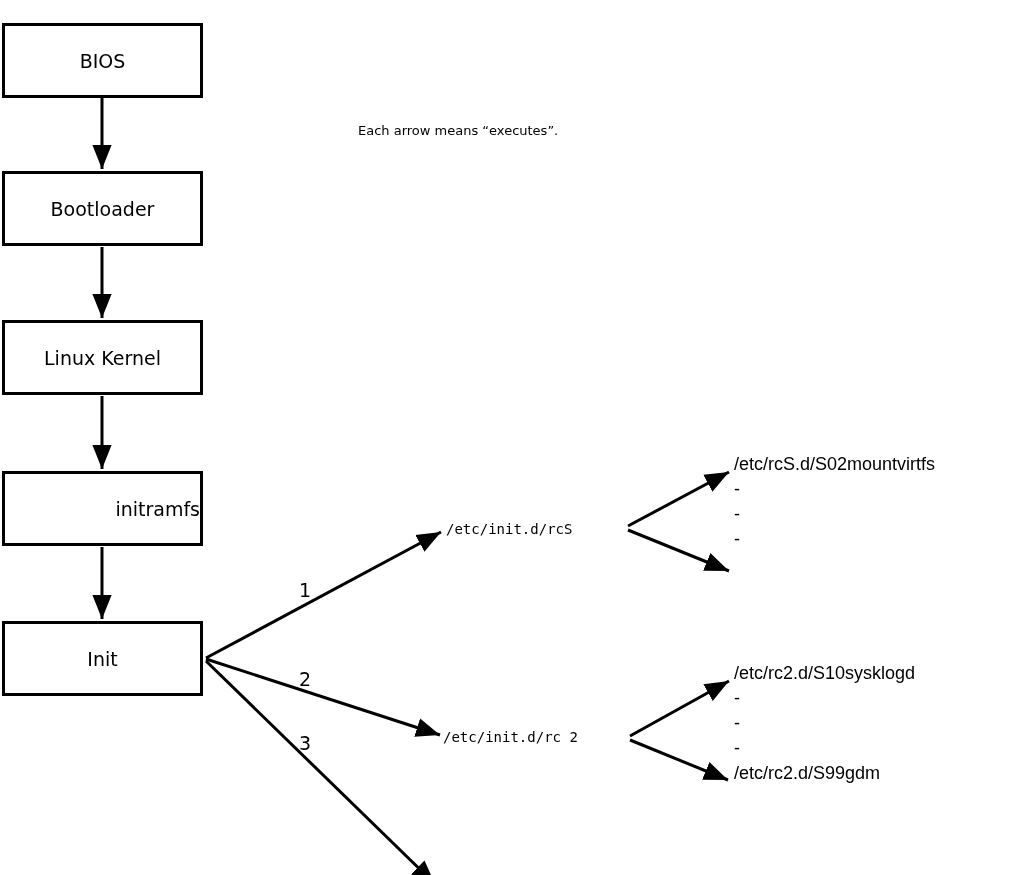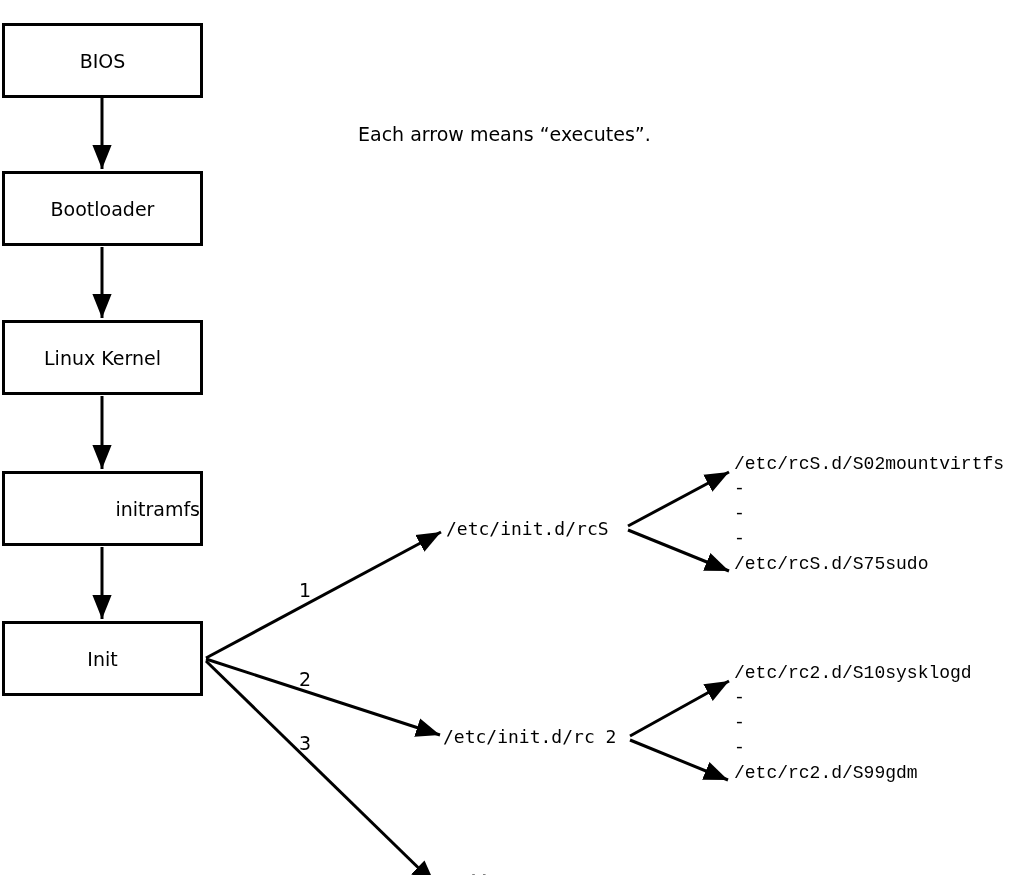--- a/index.html
+++ b/index.html
@@ -38,33 +38,33 @@
     background: #ffffff;
     display: flex;
     align-items: center;
     justify-content: center;
     font-size: 19px;
   }
   .caption {
     position: absolute;
     left: 358px;
     top: 103px;
-    font-size: 19px;
+    font-size: 13px;
     white-space: nowrap;
   }
   .mono {
     position: absolute;
     font-family: "DejaVu Sans Mono", monospace;
-    font-size: 18px;
+    font-size: 14px;
     line-height: 22px;
     white-space: nowrap;
   }
   .mono-list {
     position: absolute;
-    font-family: Liberation Mono, monospace;
+    font-family: Liberation Sans, sans-serif;
     font-size: 18px;
     line-height: 25px;
     white-space: nowrap;
   }
   .branch-num {
     position: absolute;
     font-size: 19px;
     line-height: 22px;
   }
 </style>
@@ -120,21 +120,20 @@
 
   <div class="mono" style="left:446px; top:498px;">/etc/init.d/rcS</div>
   <div class="mono" style="left:443px; top:706px;">/etc/init.d/rc 2</div>
   <div class="mono" style="left:447px; top:850px;font-weight:bold;">getty</div>
 
   <div class="mono-list" style="left:734px; top:432px;">
     <div>/etc/rcS.d/S02mountvirtfs</div>
     <div>-</div>
     <div>-</div>
     <div>-</div>
-    <div>/etc/rcS.d/S75sudo</div>
   </div>
 
   <div class="mono-list" style="left:734px; top:641px;">
     <div>/etc/rc2.d/S10sysklogd</div>
     <div>-</div>
     <div>-</div>
     <div>-</div>
     <div>/etc/rc2.d/S99gdm</div>
   </div>
 

